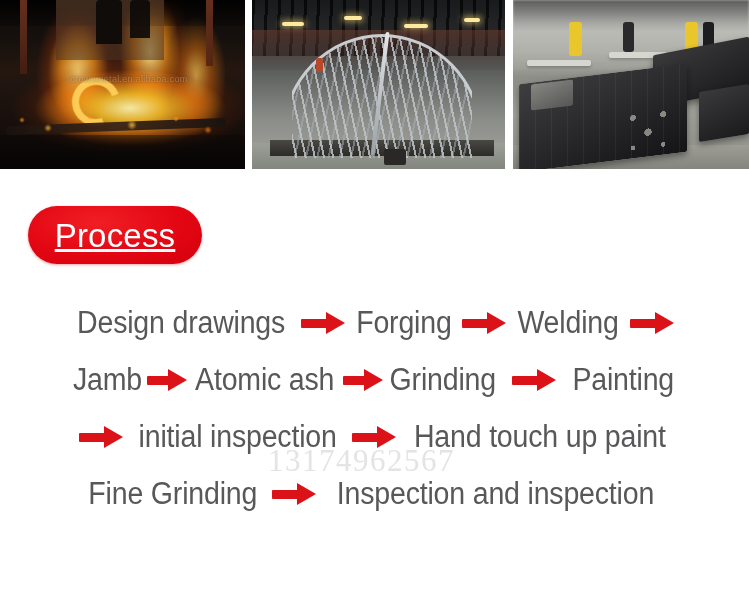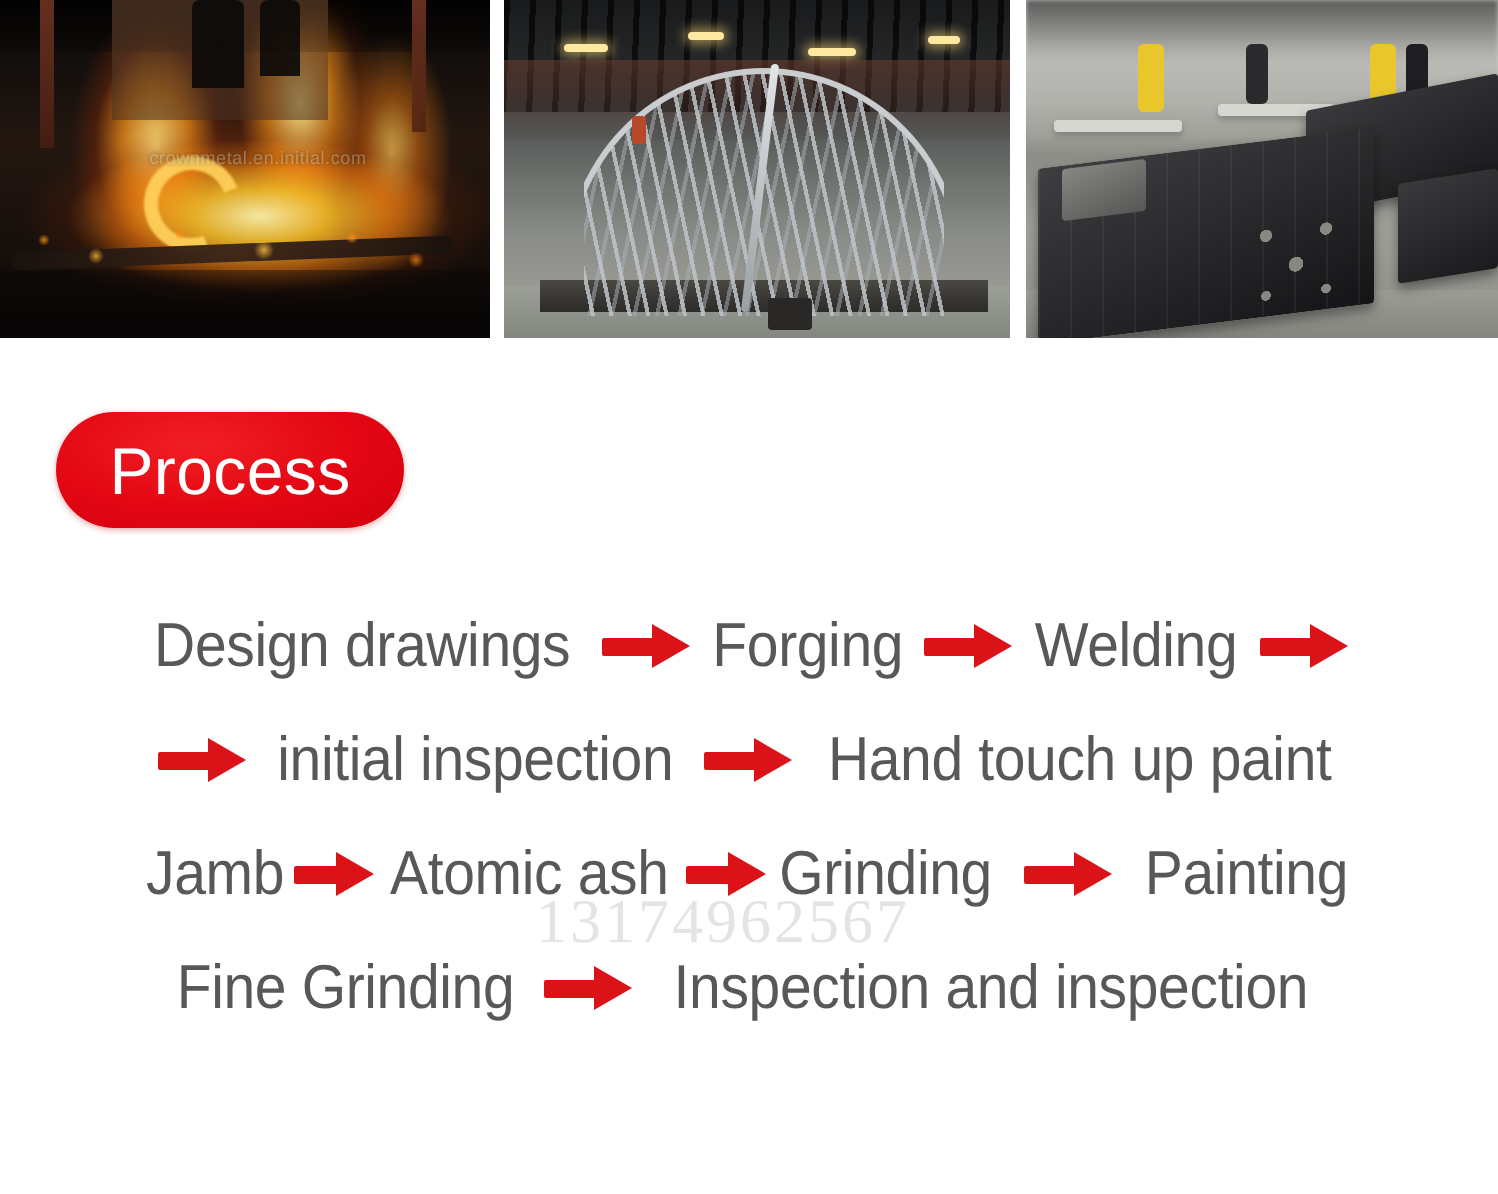--- a/index.html
+++ b/index.html
@@ -244,20 +244,21 @@
     box-shadow: 0 1px 3px rgba(200,0,10,.35);
   }
   .badge-label {
     color:#ffffff;
     font-family:"Liberation Sans", sans-serif;
     font-size:33px;
     font-weight:400;
     letter-spacing:.2px;
     line-height:1;
     white-space:nowrap;
+    text-decoration:underline;
   }
 
   
   .wm-phone {
     position:absolute;
     left:268px; top:274px;
     font-family:"Liberation Serif", serif;
     font-size:31px;
     color:#e4e4e4;
     letter-spacing:1.5px;
@@ -326,21 +327,21 @@
     <div class="pa-dark-top"></div>
     <div class="pa-bg-wall"></div>
     <div class="pa-post p1"></div>
     <div class="pa-post p2"></div>
     <div class="pa-figure f1"></div>
     <div class="pa-figure f2"></div>
     <div class="pa-hook"></div>
     <div class="pa-bar"></div>
     <div class="pa-embers"></div>
     <div class="pa-floor"></div>
-    <div class="pa-watermark">crownmetal.en.initial.com</div>
+    <div class="pa-watermark">crownmetal.en.alibaba.com</div>
   </div>
 
   <div class="photo-gap"></div>
 
   <div class="photo photo-b">
     <div class="pb-roof"></div>
     <div class="pb-lamp l1"></div>
     <div class="pb-lamp l2"></div>
     <div class="pb-lamp l3"></div>
     <div class="pb-lamp l4"></div>
@@ -393,50 +394,50 @@
           <span class="shaft"></span>
           <span class="head"></span>
         </span>
         <span class="step-text">Welding</span>
         <span class="arrow">
           <span class="shaft"></span>
           <span class="head"></span>
         </span>
       </div>
       <div class="step-line">
+        <span class="step-text">Jamb</span>
+        <span class="arrow tight">
+          <span class="shaft"></span>
+          <span class="head"></span>
+        </span>
+        <span class="step-text">Atomic ash</span>
+        <span class="arrow tight">
+          <span class="shaft"></span>
+          <span class="head"></span>
+        </span>
+        <span class="step-text">Grinding</span>
+        <span class="arrow wide">
+          <span class="shaft"></span>
+          <span class="head"></span>
+        </span>
+        <span class="step-text">Painting</span>
+      </div>
+      <div class="step-line">
         <span class="arrow">
           <span class="shaft"></span>
           <span class="head"></span>
         </span>
         <span class="step-text">initial inspection</span>
         <span class="arrow">
           <span class="shaft"></span>
           <span class="head"></span>
         </span>
         <span class="step-text">Hand touch up paint</span>
       </div>
       <div class="step-line">
-        <span class="step-text">Jamb</span>
-        <span class="arrow tight">
-          <span class="shaft"></span>
-          <span class="head"></span>
-        </span>
-        <span class="step-text">Atomic ash</span>
-        <span class="arrow tight">
-          <span class="shaft"></span>
-          <span class="head"></span>
-        </span>
-        <span class="step-text">Grinding</span>
-        <span class="arrow wide">
-          <span class="shaft"></span>
-          <span class="head"></span>
-        </span>
-        <span class="step-text">Painting</span>
-      </div>
-      <div class="step-line">
         <span class="step-text">Fine Grinding</span>
         <span class="arrow">
           <span class="shaft"></span>
           <span class="head"></span>
         </span>
         <span class="step-text">Inspection and inspection</span>
       </div>
     </div>
 
 </div>

